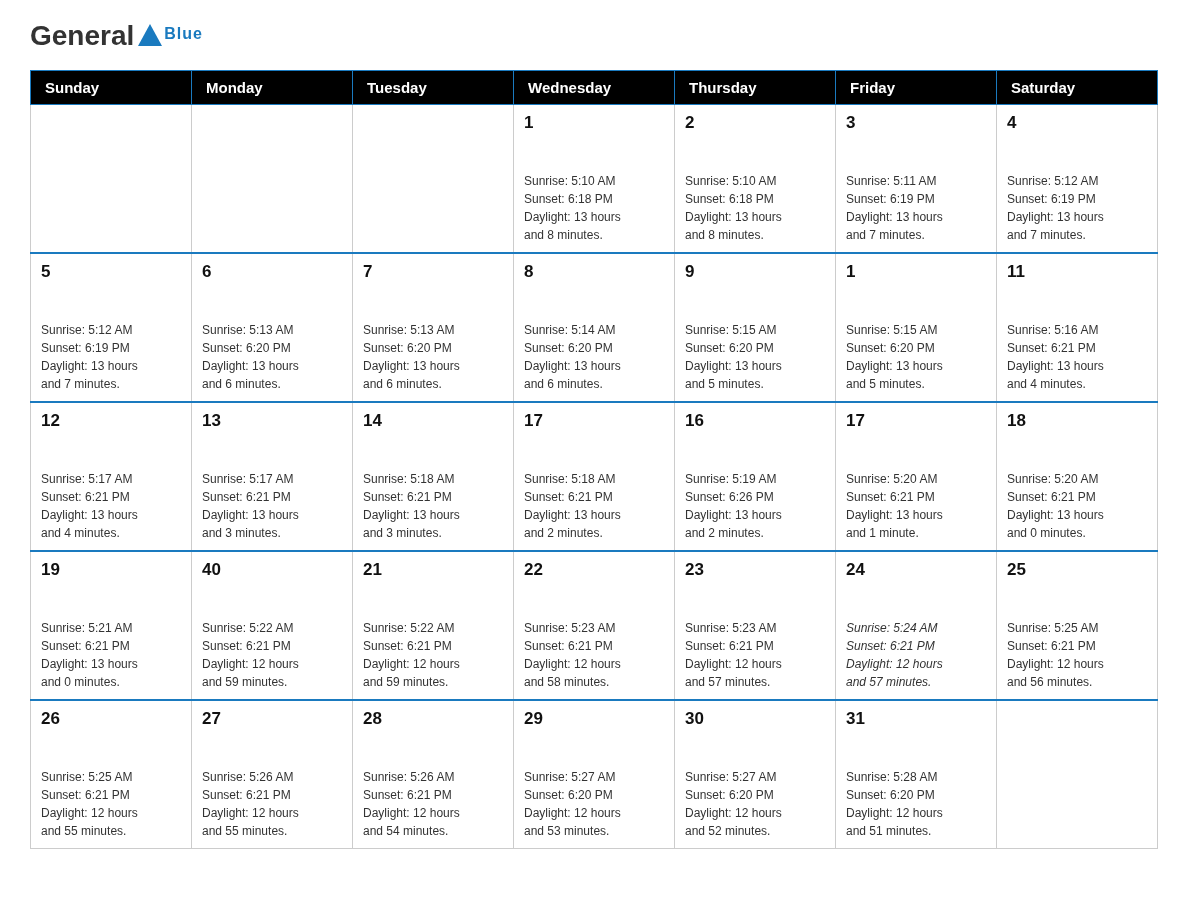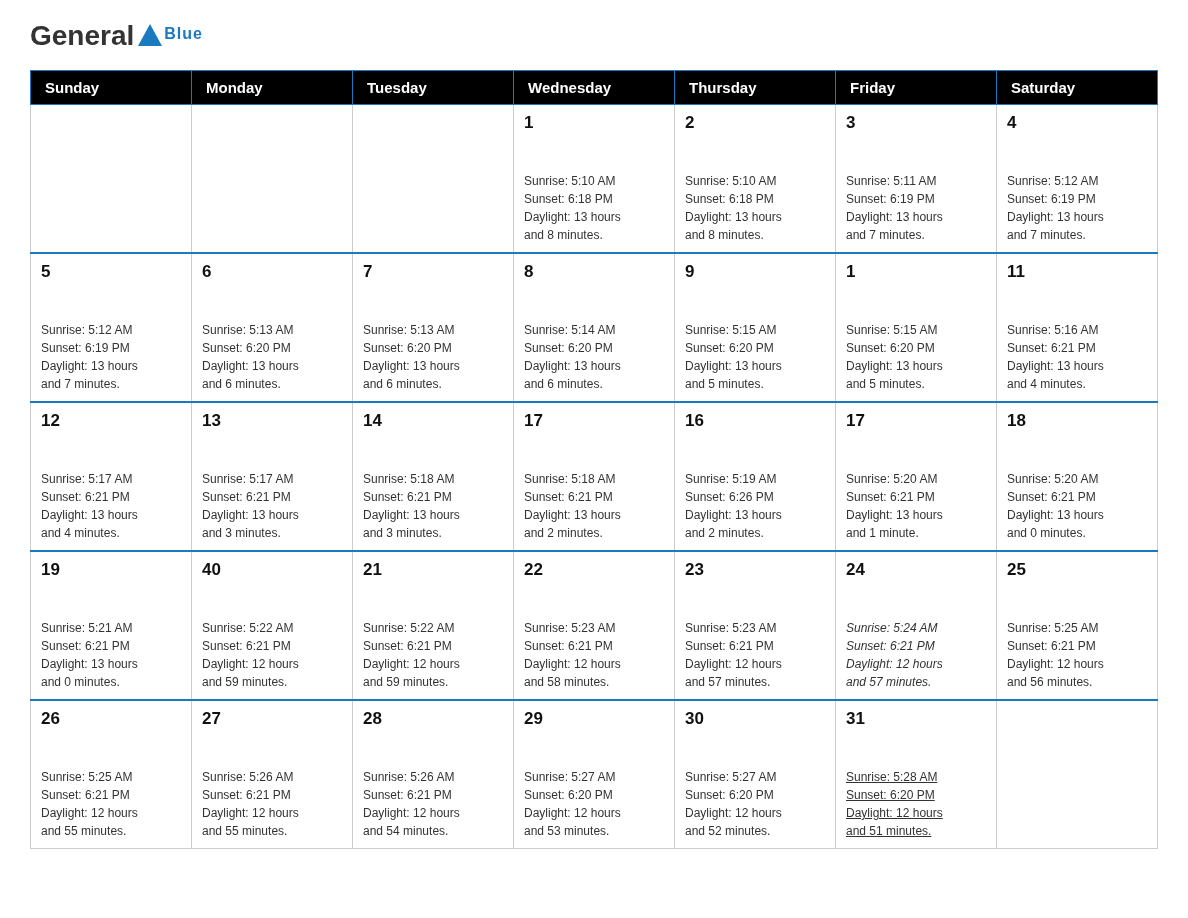--- a/index.html
+++ b/index.html
@@ -345,21 +345,21 @@
         </td>
         <td>
           <span class="day-num">30</span>
           <div class="day-info" style="white-space: pre-line;">Sunrise: 5:27 AM
 Sunset: 6:20 PM
 Daylight: 12 hours
 and 52 minutes.</div>
         </td>
         <td>
           <span class="day-num">31</span>
-          <div class="day-info" style="white-space: pre-line; text-decoration: underline;">Sunrise: 5:28 AM
+          <div class="day-info" style="white-space: pre-line;">Sunrise: 5:28 AM
 Sunset: 6:20 PM
 Daylight: 12 hours
 and 51 minutes.</div>
         </td>
         <td class="empty-cell"></td>
       </tr>
     </tbody>
 </table>
 
 </body></html>

